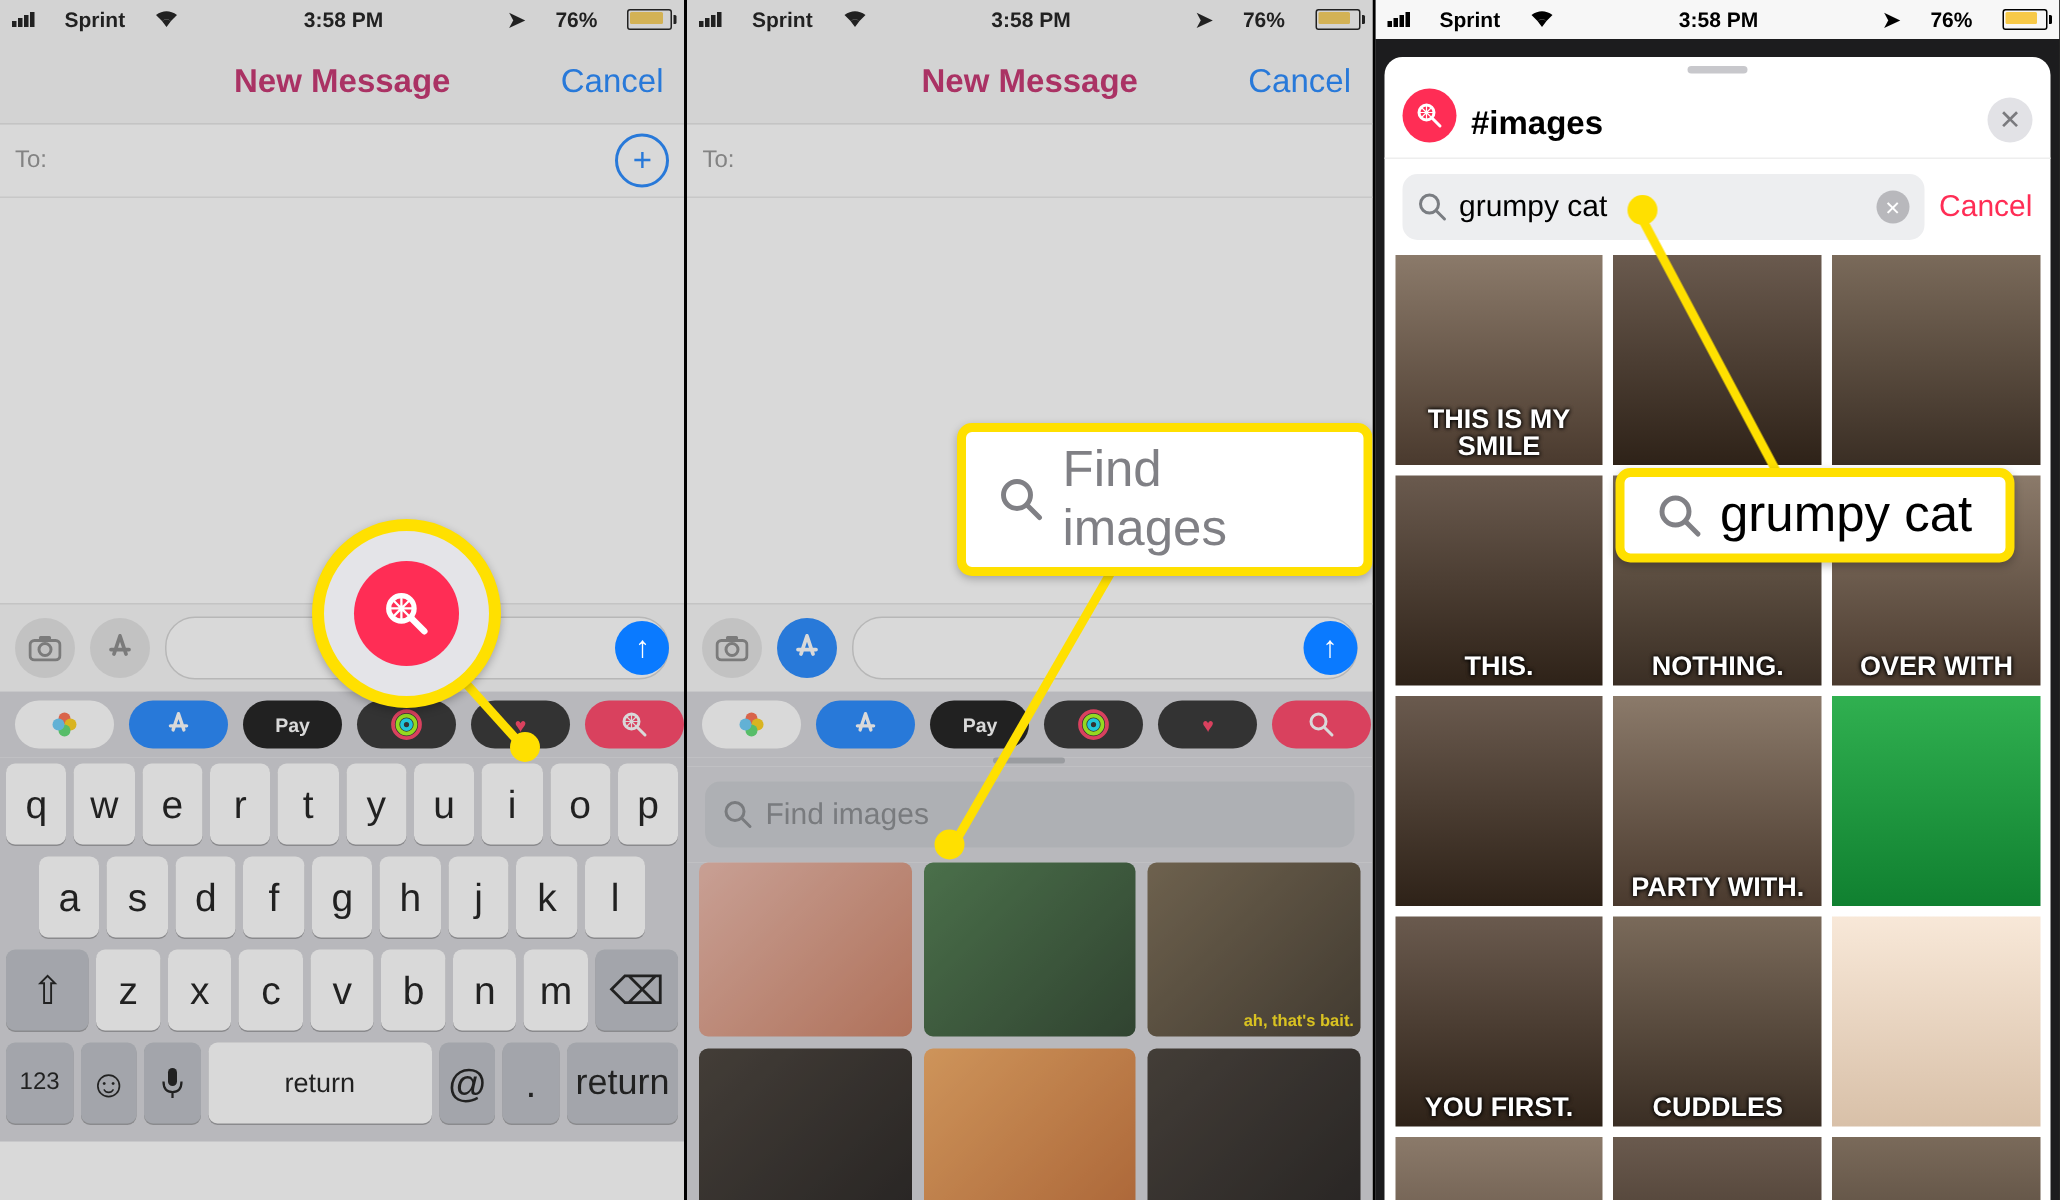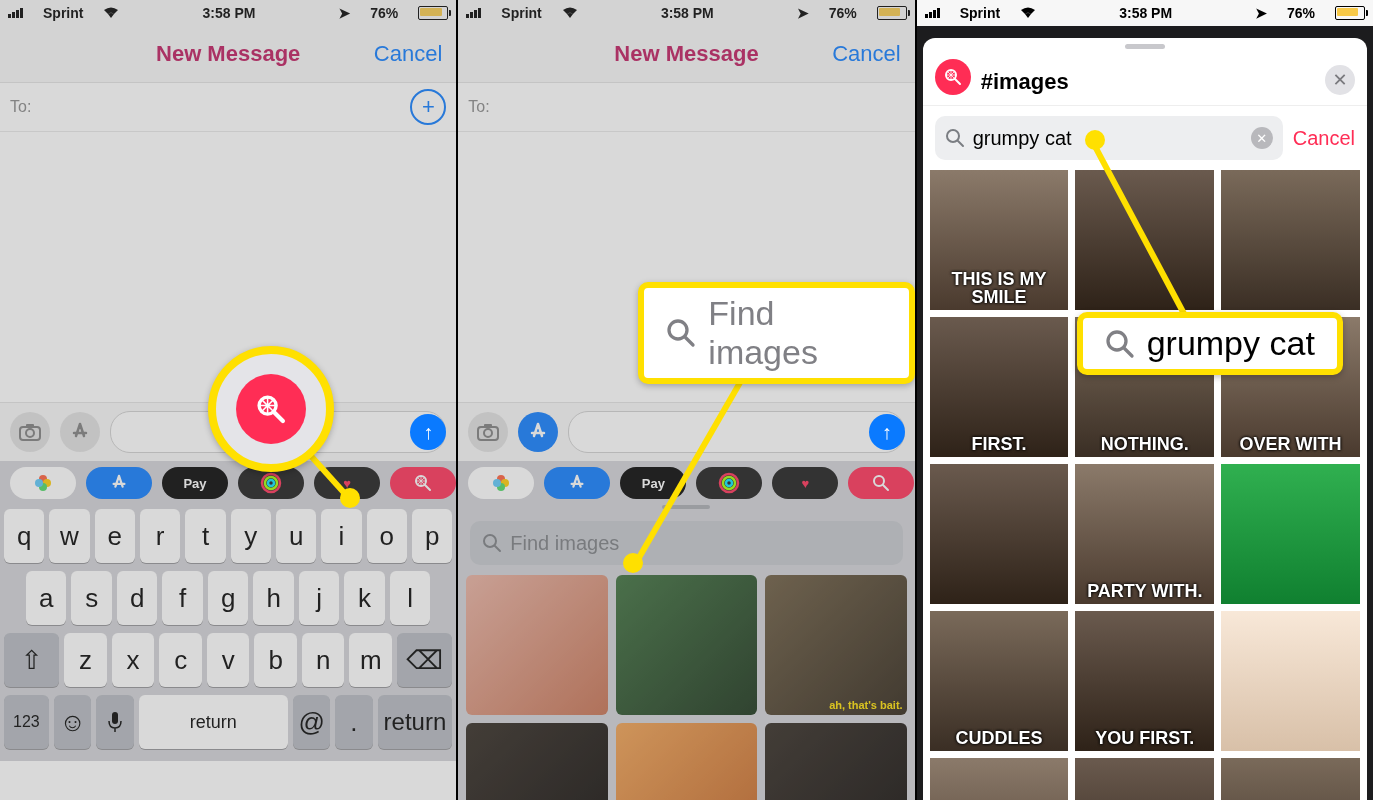--- a/index.html
+++ b/index.html
@@ -58,21 +58,21 @@
 .key.space{flex:4;font-size:18px;}
 .key.ret{flex:2;font-size:24px;}
 .key.n123{flex:1.2;font-size:16px;}
 .key.shift{flex:1.3;}
 .key.del{flex:1.3;}
 
 
 .findrow{background:#d2d2d7;padding:10px 12px;}
 .findbox{height:44px;border-radius:10px;background:#c4c7cc;display:flex;align-items:center;padding:0 12px;color:#7a7d82;font-size:20px;gap:8px;}
 .gifgrid{display:grid;grid-template-columns:repeat(3,1fr);gap:8px;padding:0 8px 8px;background:#d2d2d7;}
-.gifcell{height:140px;border-radius:6px;background:#444;position:relative;overflow:hidden;padding-left:15px;}
+.gifcell{height:116px;border-radius:6px;background:#444;position:relative;overflow:hidden;padding-left:15px;}
 .gifcell.b{background:linear-gradient(135deg,#6b5a3f,#2e2416);}
 .gifcell.p{background:linear-gradient(135deg,#e8b0a0,#c67050);}
 .gifcell.g{background:linear-gradient(135deg,#3a6e3a,#163016);}
 .gifcell.d{background:linear-gradient(135deg,#302820,#0a0604);}
 .gifcell.o{background:linear-gradient(135deg,#f0a050,#c06020);}
 
 
 .sheet{position:absolute;left:6px;right:6px;top:38px;bottom:0;background:#fff;border-radius:12px 12px 0 0;display:flex;flex-direction:column;}
 .handle{width:40px;height:5px;background:#c8c8cc;border-radius:3px;margin:6px auto;}
 .sheethdr{display:flex;align-items:flex-end;gap:10px;padding:4px 12px 10px;border-bottom:1px solid #eee;}
@@ -429,38 +429,38 @@
       </div>
       <span class="cancel3">Cancel</span>
     </div>
     <div class="resgrid" id="resgrid">
           <div class="rescell c1">
             <div class="cap">THIS IS MY SMILE</div>
           </div>
           <div class="rescell c2"></div>
           <div class="rescell c3"></div>
           <div class="rescell c2">
-            <div class="cap">FIRST.</div>
+            <div class="cap">THIS.</div>
           </div>
           <div class="rescell c3">
             <div class="cap">NOTHING.</div>
           </div>
           <div class="rescell c1">
             <div class="cap">OVER WITH</div>
           </div>
           <div class="rescell c2"></div>
           <div class="rescell c1">
             <div class="cap">PARTY WITH.</div>
           </div>
           <div class="rescell c4"></div>
+          <div class="rescell c2">
+            <div class="cap">YOU FIRST.</div>
+          </div>
           <div class="rescell c3">
             <div class="cap">CUDDLES</div>
-          </div>
-          <div class="rescell c2">
-            <div class="cap">YOU FIRST.</div>
           </div>
           <div class="rescell c5"></div>
           <div class="rescell c1"></div>
           <div class="rescell c2"></div>
           <div class="rescell c3"></div>
         </div>
   </div>
 
   <div class="callout" style="left:160px;top:312px;">
     <span class="mag">

